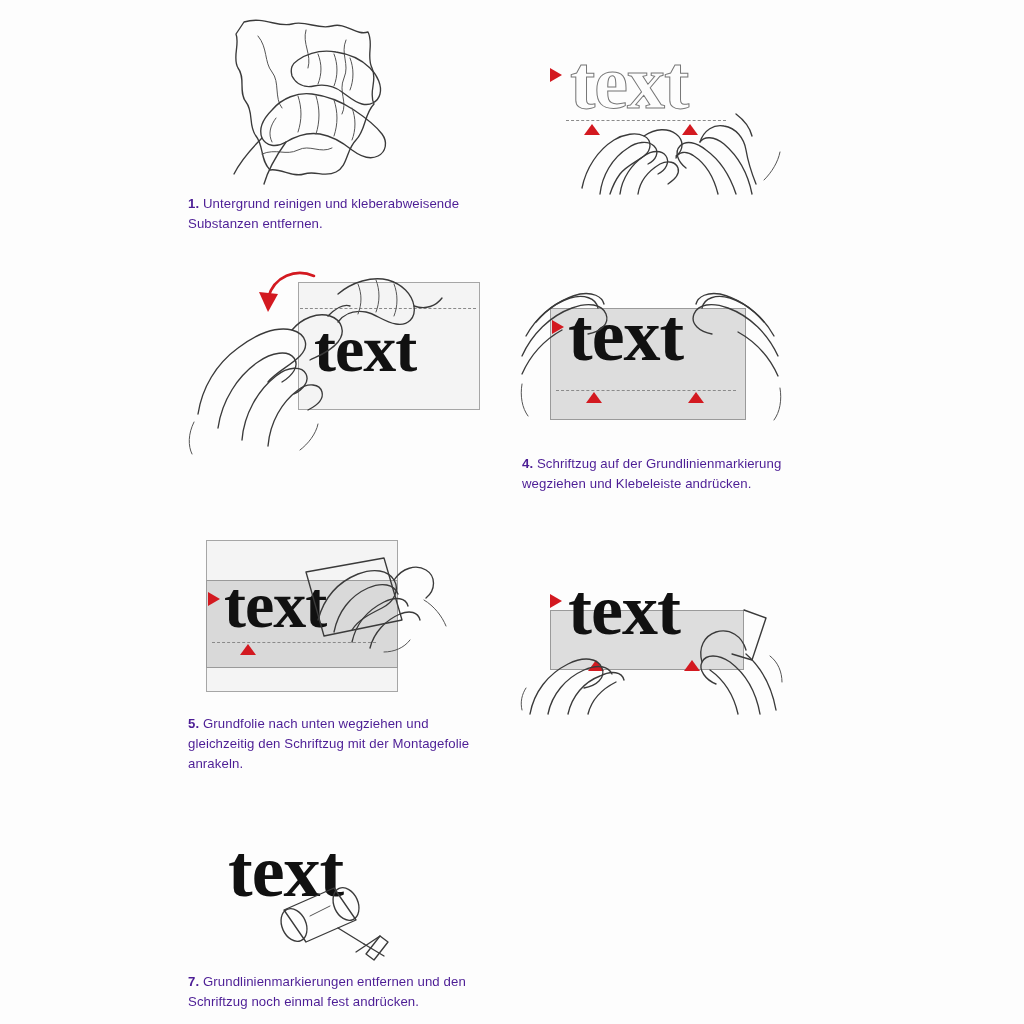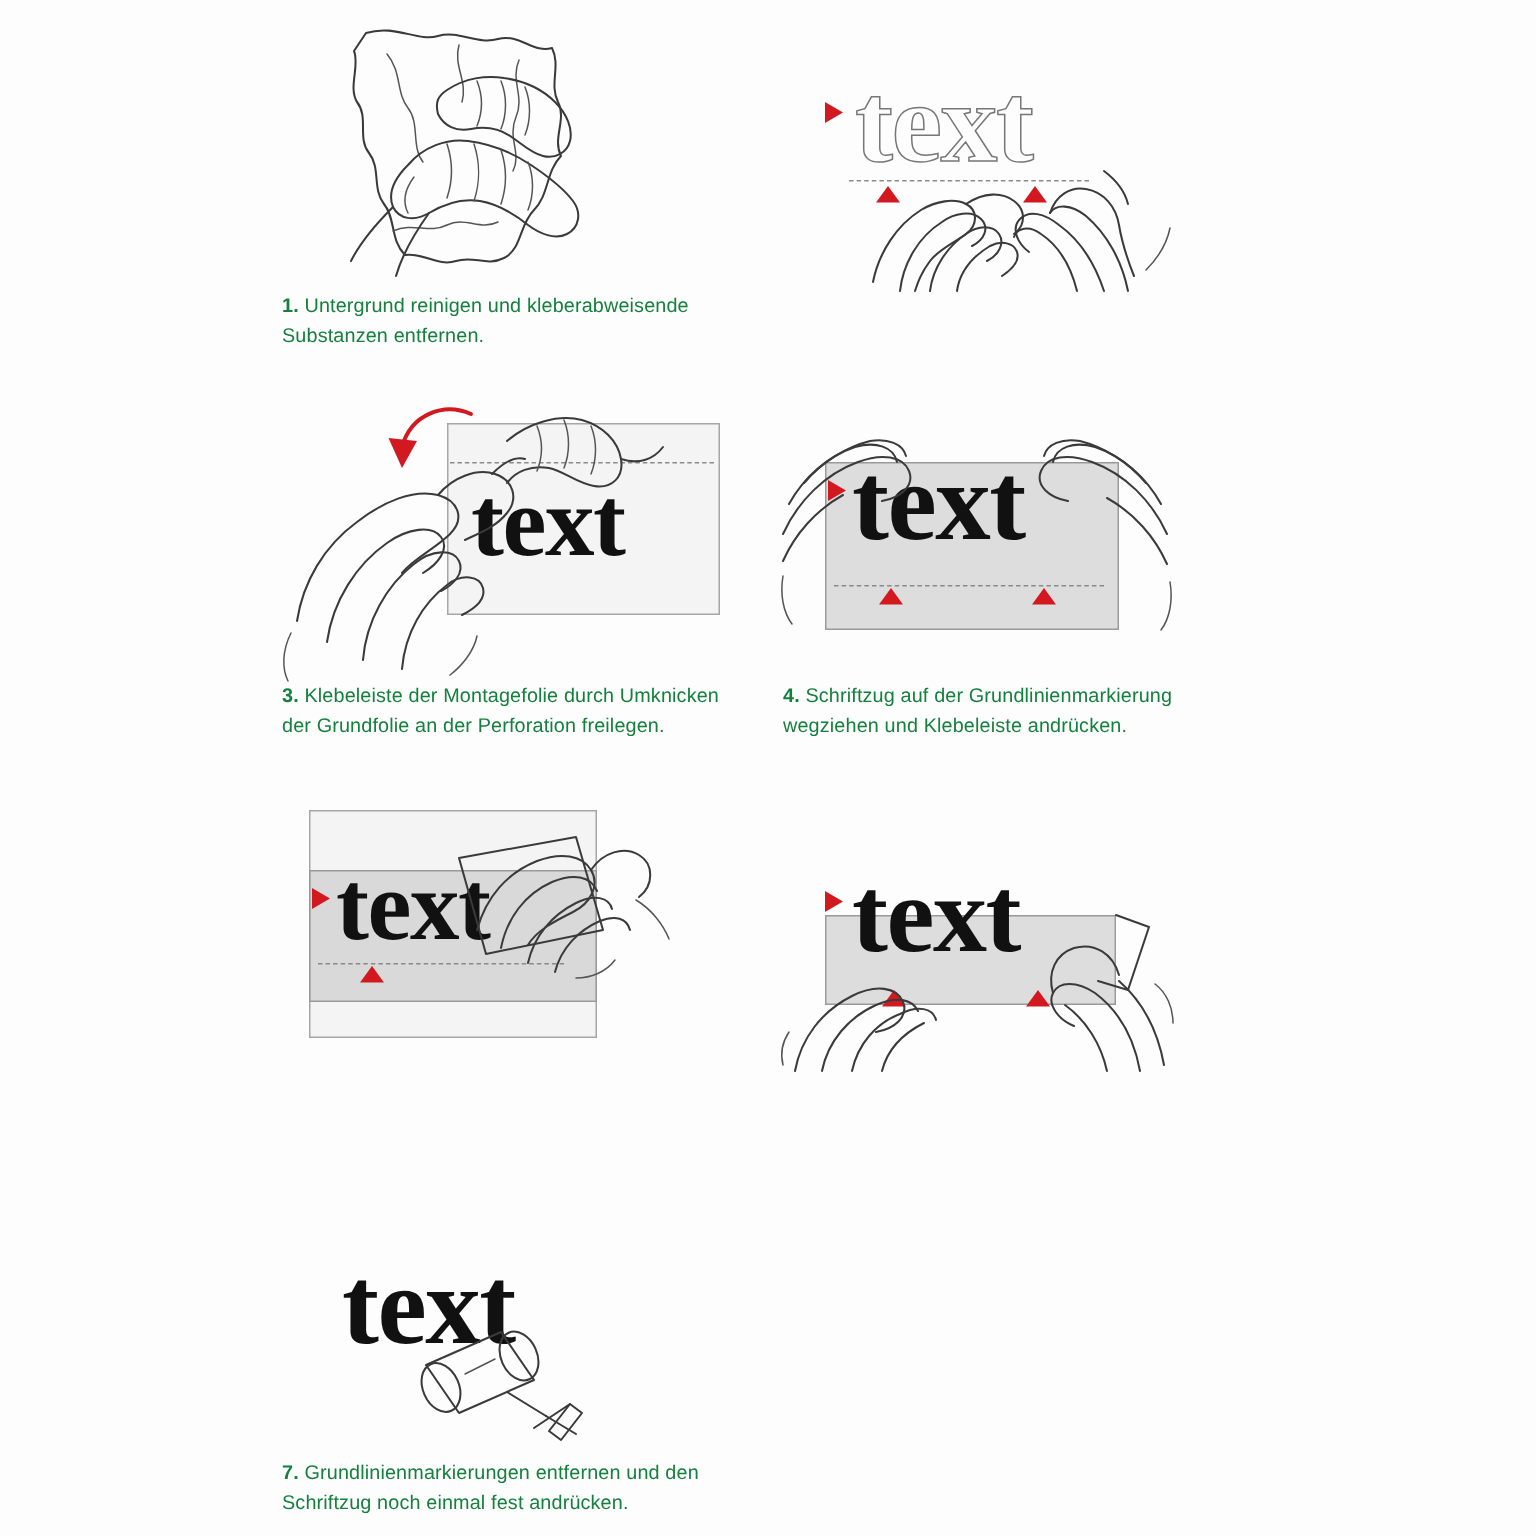--- a/index.html
+++ b/index.html
@@ -22,21 +22,21 @@
   }
   .step {
     position: absolute;
   }
   .art {
     position: relative;
   }
   .caption {
     font-size: 13.2px;
     line-height: 1.52;
-    color: #15803d;
+    color: #4c1d95;
     letter-spacing: 0.1px;
   }
   .caption .num {
     font-weight: bold;
   }
 
   
   .word {
     font-family: Liberation Serif, serif;
     font-weight: bold;
@@ -177,24 +177,20 @@
           C102 102 88 108 80 118"></path>
         <path class="ln" d="M30 164 C34 136 50 112 70 98 C84 88 100 86 106 94 C112 102 104 112 94 118"></path>
         <path class="ln" d="M54 176 C56 150 70 126 88 112 C100 102 114 102 118 110 C122 118 114 126 106 130"></path>
         <path class="ln" d="M80 182 C82 158 94 138 110 126 C120 118 132 120 134 128 C136 136 128 142 120 146"></path>
         <path class="ln" d="M104 66 C114 54 130 48 142 52 C154 56 158 68 150 78 C142 88 130 92 122 96"></path>
         <path class="ln-thin" d="M6 158 C0 170 0 182 4 190"></path>
         <path class="ln-thin" d="M112 186 C120 180 128 170 130 160"></path>
 
         <path class="ln" d="M140 52 C148 44 156 40 162 42"></path>
       </svg>
-    </div>
-    <div class="caption">
-      <span class="num">3.</span>
-      <span>Klebeleiste der Montagefolie durch Umknicken der Grundfolie an der Perforation freilegen.</span>
     </div>
   </div>
 
   <div class="step" style="left:522px; top:264px; width:300px;">
     <div class="art" style="height:190px;">
 
       <div class="film" style="position:absolute;left:28px;top:44px;width:194px;height:110px;"></div>
       <div style="position:absolute;left:30px;top:56px;">
         <div class="tri"></div>
       </div>
@@ -242,20 +238,24 @@
         <path class="ln" d="M130 96 C136 74 150 58 170 50 C186 44 200 46 206 56
           C212 66 206 78 194 84 C182 90 170 96 164 106"></path>
         <path class="ln" d="M146 108 C150 88 162 72 180 64 C194 58 206 60 210 70"></path>
         <path class="ln" d="M164 118 C168 100 180 86 196 78 C208 72 218 74 220 82"></path>
         <path class="ln" d="M182 124 C186 108 198 96 212 90 C222 86 230 88 232 96"></path>
         <path class="ln" d="M206 56 C214 44 228 40 238 46 C248 52 248 66 238 74"></path>
         <path class="ln-thin" d="M196 128 C206 128 216 124 222 116"></path>
         <path class="ln-thin" d="M236 76 C246 82 254 92 258 102"></path>
       </svg>
     </div>
+    <div class="caption">
+      <span class="num">5.</span>
+      <span>Grundfolie nach unten wegziehen und gleichzeitig den Schriftzug mit der Montagefolie anrakeln.</span>
+    </div>
   </div>
 
   <div class="step" style="left:522px; top:570px; width:300px;">
     <div class="art" style="height:144px;">
       <div class="film" style="position:absolute;left:28px;top:40px;width:192px;height:58px;"></div>
       <div style="position:absolute;left:28px;top:24px;">
         <div class="tri"></div>
       </div>
       <div class="word" style="position:absolute;left:46px;top:4px;font-size:72px;">text</div>
       <div class="tri-up" style="position:absolute;left:66px;top:90px;"></div>

